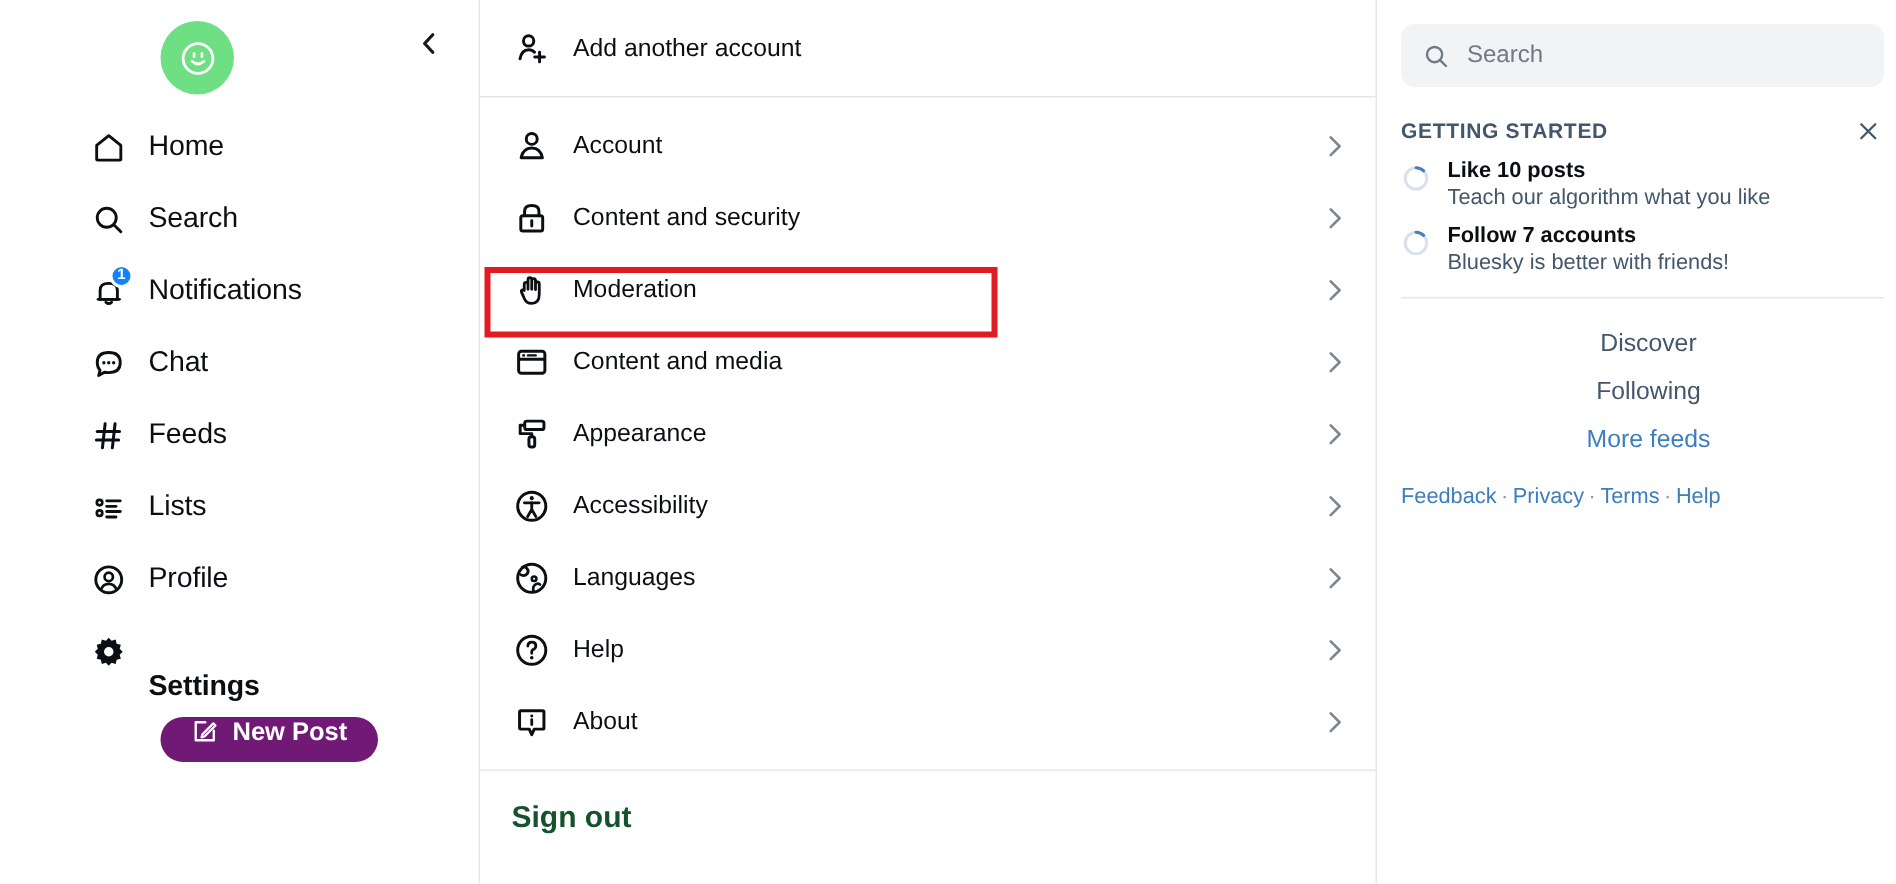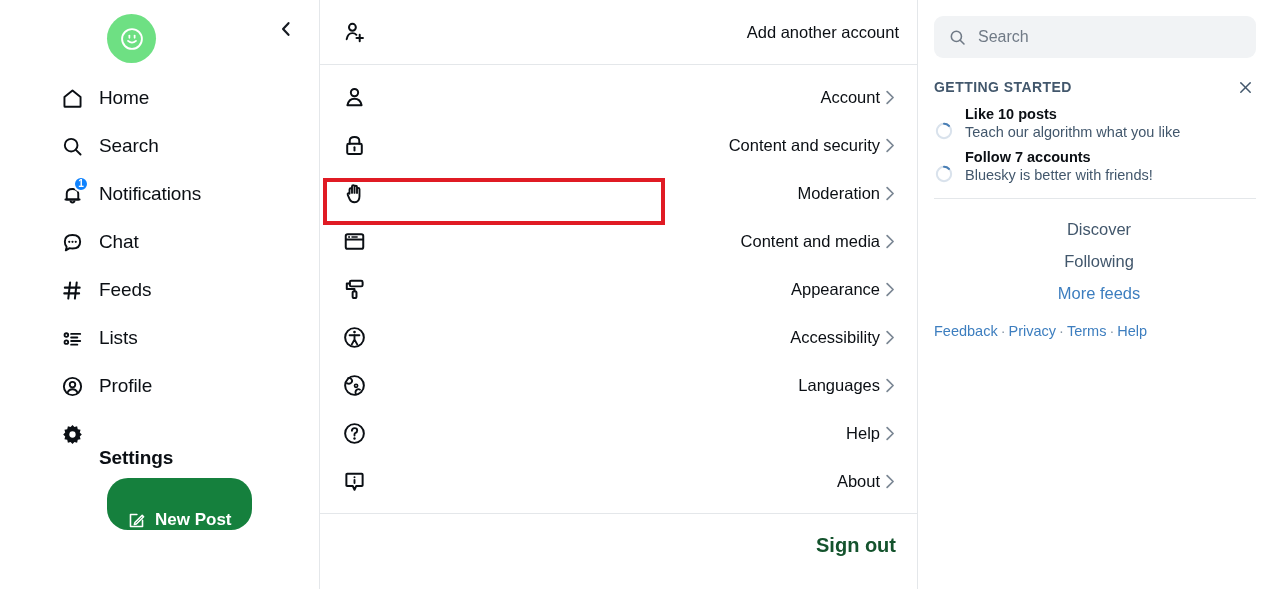--- a/index.html
+++ b/index.html
@@ -65,43 +65,43 @@
     border: 2px solid #fff;
     color: #fff;
     font-size: 10px;
     font-weight: bold;
     display: flex; align-items: center; justify-content: center;
     padding: 0 3px;
     line-height: 1;
   }
   .newpost {
     position: absolute; left: 107px; top: 478px;
-    height: 52px; min-width: 132px;
+    height: 30px; min-width: 132px;
     border-radius: 21px;
-    background: #15803d;
-    display: inline-flex; align-items: flex-end;
+    background: #701a75;
+    display: inline-flex; align-items: flex-start;
     padding: 0 20px;
     cursor: pointer;
     border: none;
   }
   .newpost-label {
     color: #fff; font-size: 17px; font-weight: bold;
     margin-left: 9px; white-space: nowrap;
   }
 
   
   .maincol {
     width: 599px; flex: 0 0 599px;
     height: 589px;
     border-left: 1px solid #e4e7ea;
     border-right: 1px solid #e4e7ea;
     background: #fff;
     position: relative;
   }
-  .settings-group { border-bottom: 1px solid #e4e7ea; text-align: right; }
+  .settings-group { border-bottom: 1px solid #e4e7ea; }
   .settings-group.no-border { border-bottom: none; }
   .srow {
     display: flex; align-items: center;
     height: 48px;
     padding-left: 21px; padding-right: 18px;
     cursor: pointer;
     position: relative;
   }
   .srow-icon {
     width: 26px; height: 26px; flex: 0 0 26px;
@@ -170,21 +170,21 @@
     color: #42576c;
     flex: 1;
   }
   .gs-close {
     width: 22px; height: 22px;
     display: flex; align-items: center; justify-content: center;
     cursor: pointer;
   }
   .gs-list { margin: 8px 8px 0 16px; }
   .gs-item {
-    display: flex; align-items: flex-end;
+    display: flex; align-items: flex-start;
     margin-bottom: 8px;
     cursor: pointer;
   }
   .ring { flex: 0 0 20px; width: 20px; height: 20px; margin-top: 3px; }
   .gs-text { margin-left: 11px; }
   .gs-item-title {
     font-size: 14.5px; font-weight: bold; color: #0b0f14;
     line-height: 17px;
   }
   .gs-item-sub {

